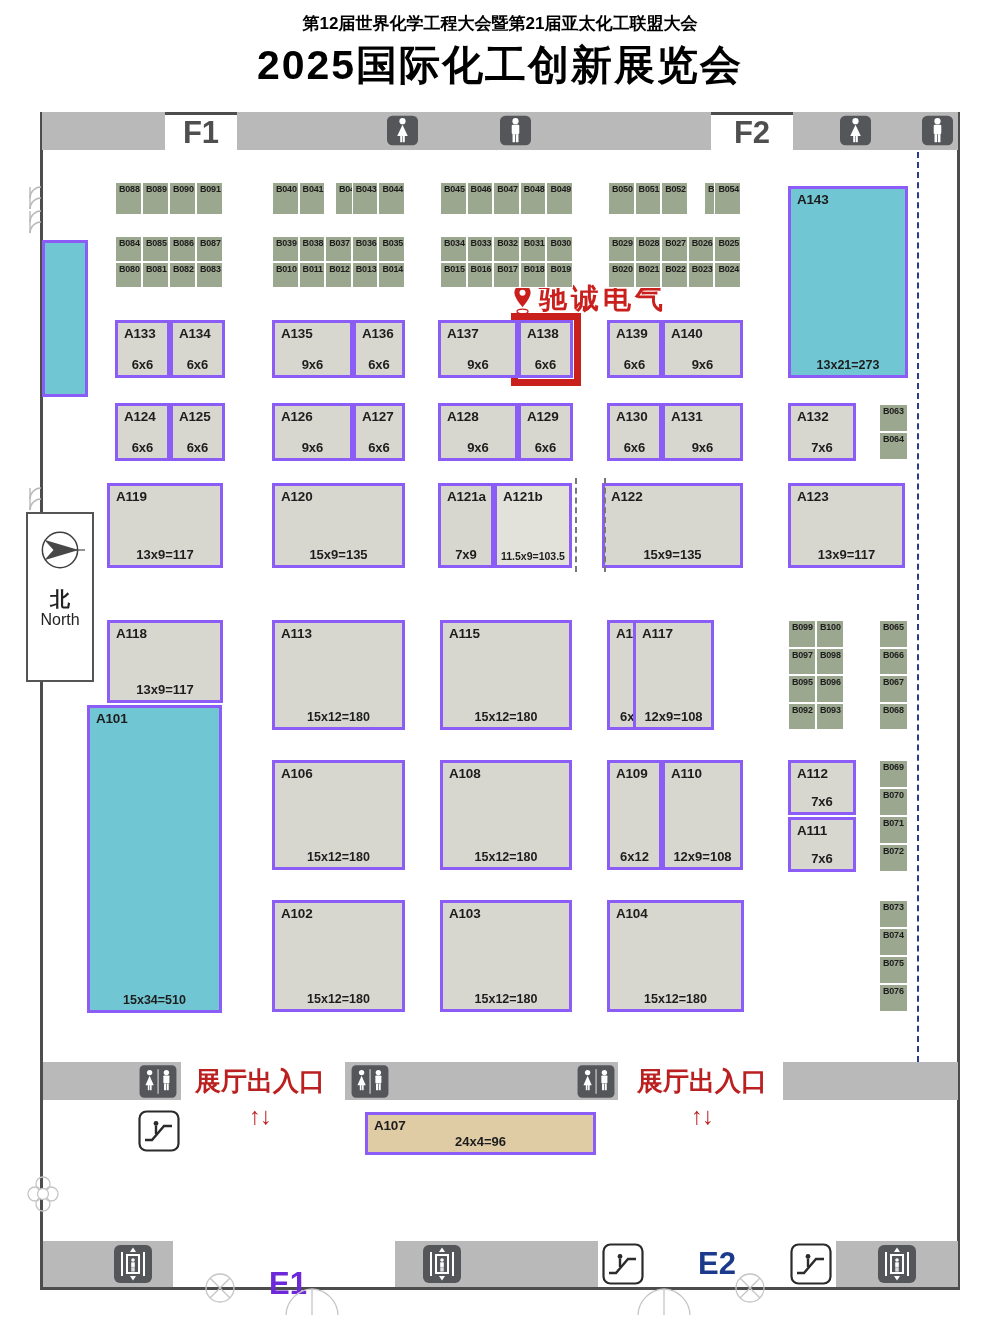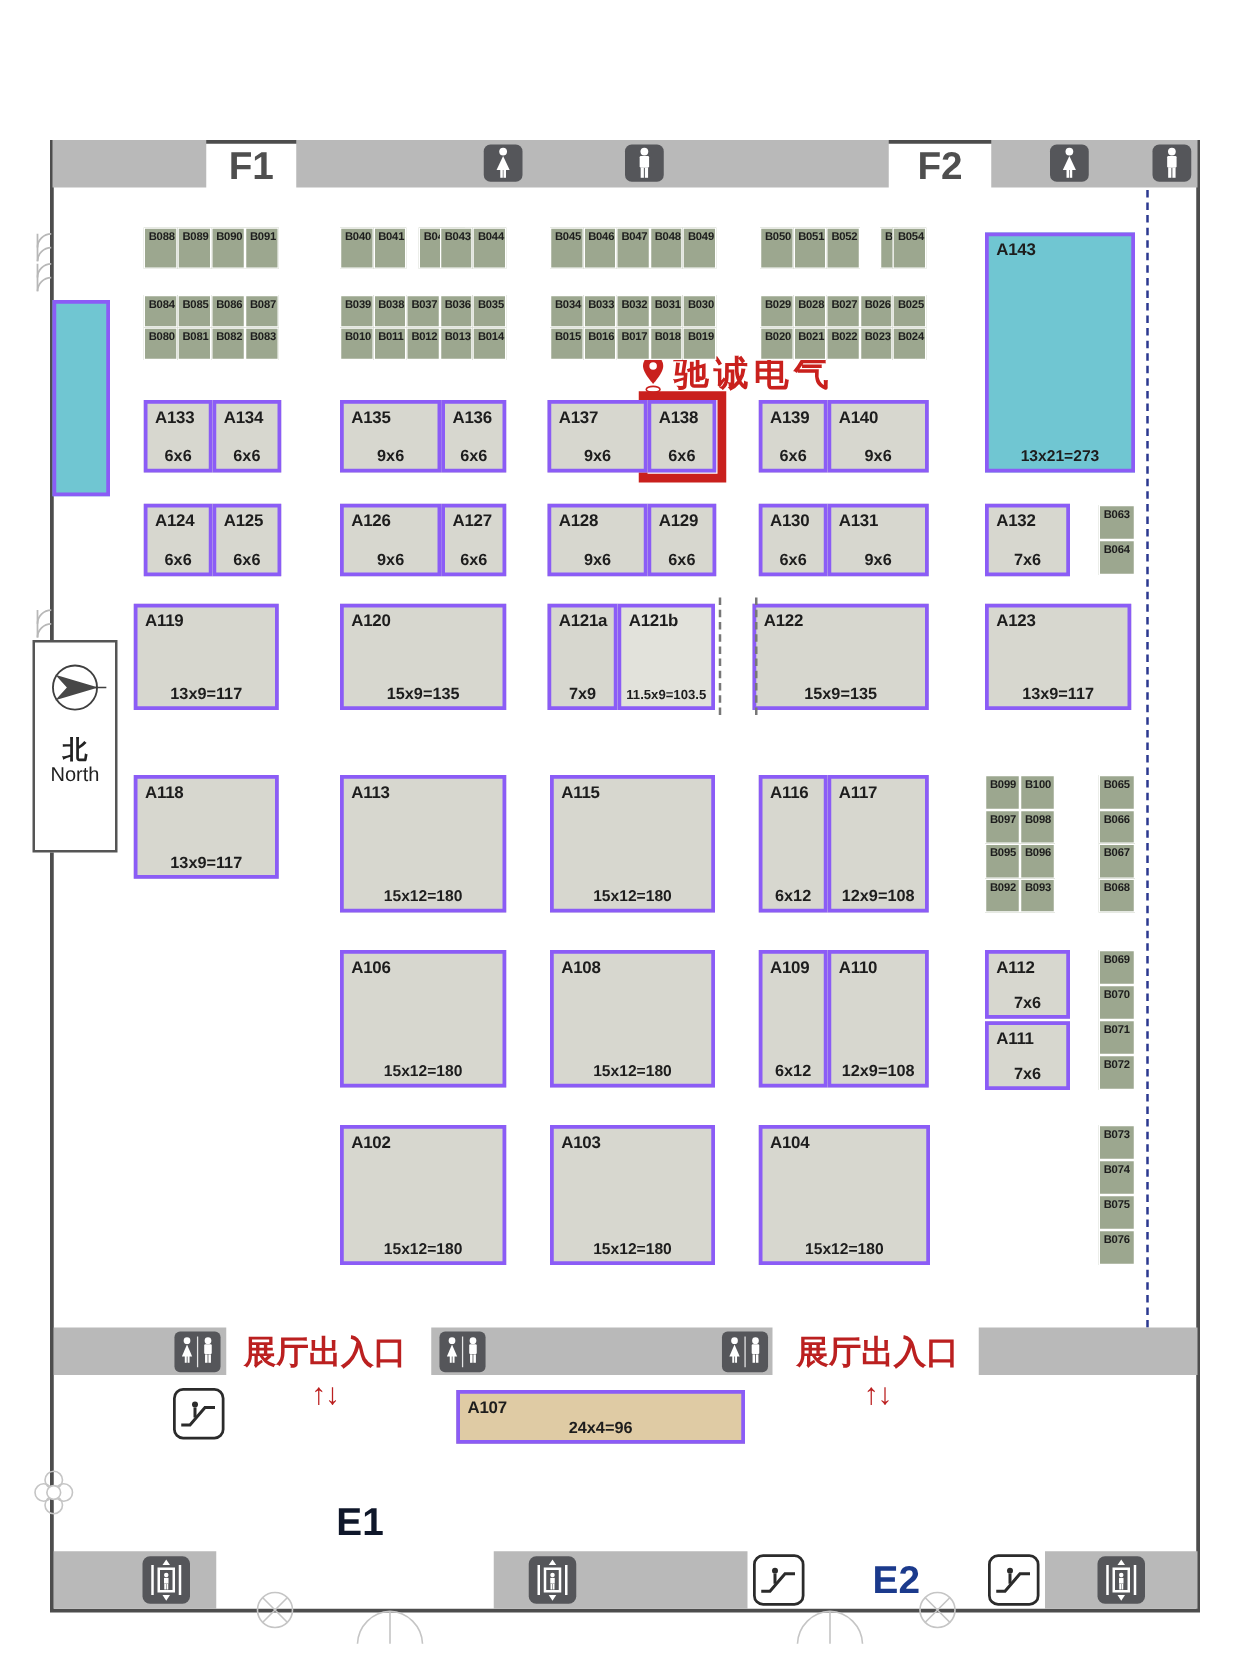--- a/index.html
+++ b/index.html
@@ -34,20 +34,24 @@
   .compass{position:absolute;background:#fff;border:2px solid #555;box-sizing:border-box;text-align:center;padding-top:10px;}
   .czh{font-size:20px;font-weight:700;color:#222;margin-top:8px;line-height:1.1;}
   .cen{font-size:16px;font-weight:500;color:#222;line-height:1.2;}
   .bdash{position:absolute;border-left:2px dashed #2b3990;width:0;}
   .gdash{position:absolute;border-left:2px dashed #777;width:0;}
 </style>
 </head>
 <body>
 
 <div class="page">
+  <div class="hdr">
+    <div class="sub">第12届世界化学工程大会暨第21届亚太化工联盟大会</div>
+    <div class="ttl">2025国际化工创新展览会</div>
+  </div>
 
   <div id="map">
     <div class="hall-outline"></div>
 
     <div class="compass" id="compass" style="left: 26px; top: 512px; width: 68px; height: 170px;">
       <span id="compass-icon"><svg width="62" height="52" viewBox="0 0 66 56">
             <circle cx="33" cy="28" r="19" fill="#fff" stroke="#3f3f3f" stroke-width="1.6"></circle>
             <polygon points="53,28 16,17 26,28 16,39" fill="#474747"></polygon>
             <line x1="50" y1="28" x2="60" y2="28" stroke="#3f3f3f" stroke-width="1.2"></line>
           </svg></span>
@@ -182,23 +186,27 @@
         <span class="bsize" style="font-size:12.5px">15x12=180</span>
       </div>
       <div class="booth a" style="left: 440px; top: 620px; width: 132px; height: 110px;">
         <span class="bid">A115</span>
         <span class="bsize" style="font-size:12.5px">15x12=180</span>
       </div>
       <div class="booth a" style="left: 607px; top: 620px; width: 55px; height: 110px;">
         <span class="bid">A116</span>
         <span class="bsize">6x12</span>
       </div>
-      <div class="booth a" style="left: 662px; top: 620px; width: 81px; height: 110px; padding-left: 37px;">
+      <div class="booth a" style="left: 633px; top: 620px; width: 81px; height: 110px; padding-left: 37px;">
         <span class="bid">A117</span>
         <span class="bsize">12x9=108</span>
+      </div>
+      <div class="booth cyan" style="left: 87px; top: 705px; width: 135px; height: 308px;">
+        <span class="bid">A101</span>
+        <span class="bsize" style="font-size:12.5px">15x34=510</span>
       </div>
       <div class="booth a" style="left: 272px; top: 760px; width: 133px; height: 110px;">
         <span class="bid">A106</span>
         <span class="bsize" style="font-size:12.5px">15x12=180</span>
       </div>
       <div class="booth a" style="left: 440px; top: 760px; width: 132px; height: 110px;">
         <span class="bid">A108</span>
         <span class="bsize" style="font-size:12.5px">15x12=180</span>
       </div>
       <div class="booth a" style="left: 607px; top: 760px; width: 55px; height: 110px;">
@@ -467,21 +475,21 @@
       <div class="booth b" style="left: 879px; top: 956px; width: 29px; height: 28px;">
         <span class="bid">B075</span>
       </div>
       <div class="booth b" style="left: 879px; top: 984px; width: 29px; height: 28px;">
         <span class="bid">B076</span>
       </div>
       <div class="gdash" style="left: 575px; top: 478px; height: 94px;"></div>
       <div class="gdash" style="left: 604px; top: 478px; height: 94px;"></div>
       <div class="hall-label" style="left: 165px; top: 116px; width: 72px; color: rgb(79, 79, 79);">F1</div>
       <div class="hall-label" style="left: 711px; top: 116px; width: 82px; color: rgb(79, 79, 79);">F2</div>
-      <div class="hall-label" style="left: 252px; top: 1201px; width: 72px; color: #0f172a;">E1</div>
+      <div class="hall-label" style="left: 252px; top: 1267px; width: 72px; color: #6d28d9;">E1</div>
       <div class="hall-label" style="left: 681px; top: 1247px; width: 72px; color: rgb(27, 58, 140);">E2</div>
       <div class="entrance" style="left: 190px; top: 1064px; width: 140px;">
         <div class="ent-label">展厅出入口</div>
         <div class="ent-arrows">↑↓</div>
       </div>
       <div class="entrance" style="left: 632px; top: 1064px; width: 140px;">
         <div class="ent-label">展厅出入口</div>
         <div class="ent-arrows">↑↓</div>
       </div>
       <div class="icon" style="left: 386px; top: 115px;"><svg width="33" height="31" viewBox="0 0 24 23">

